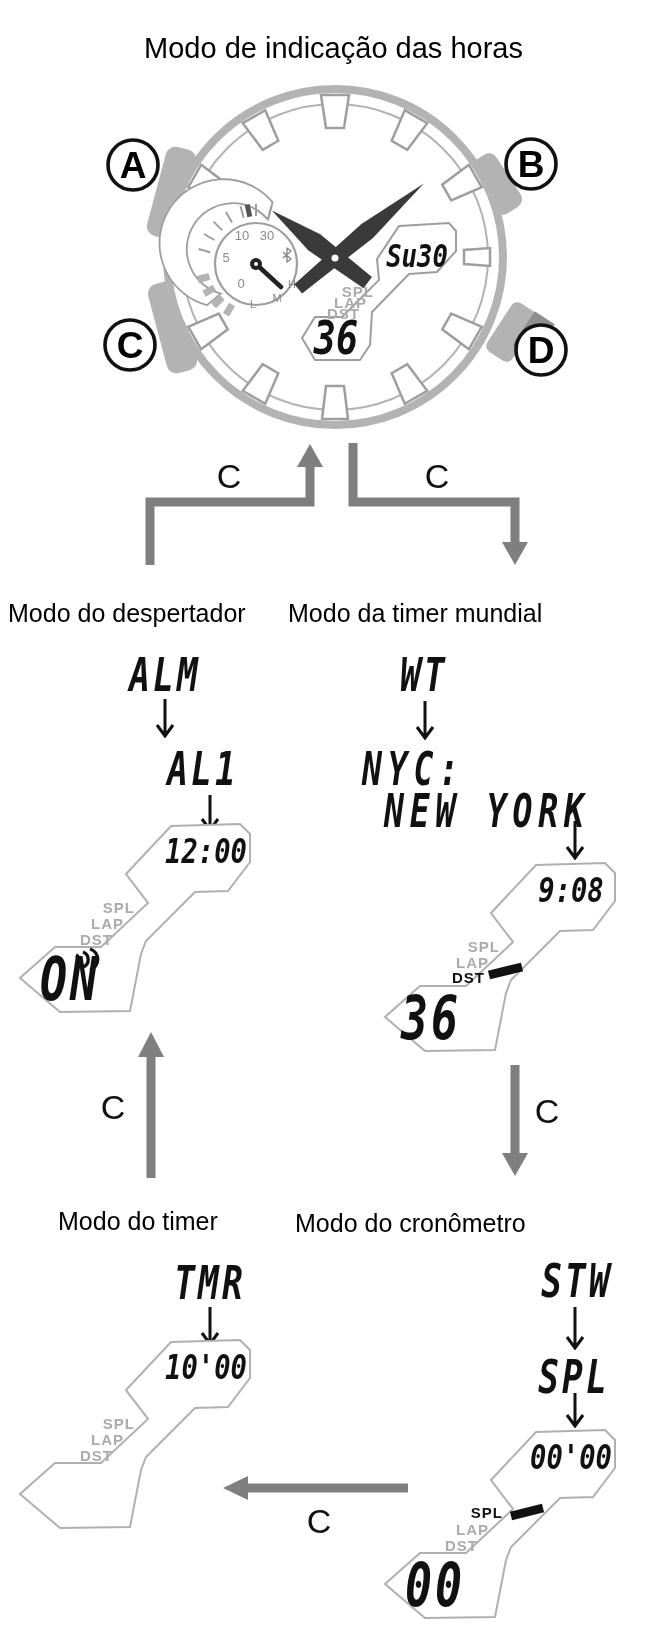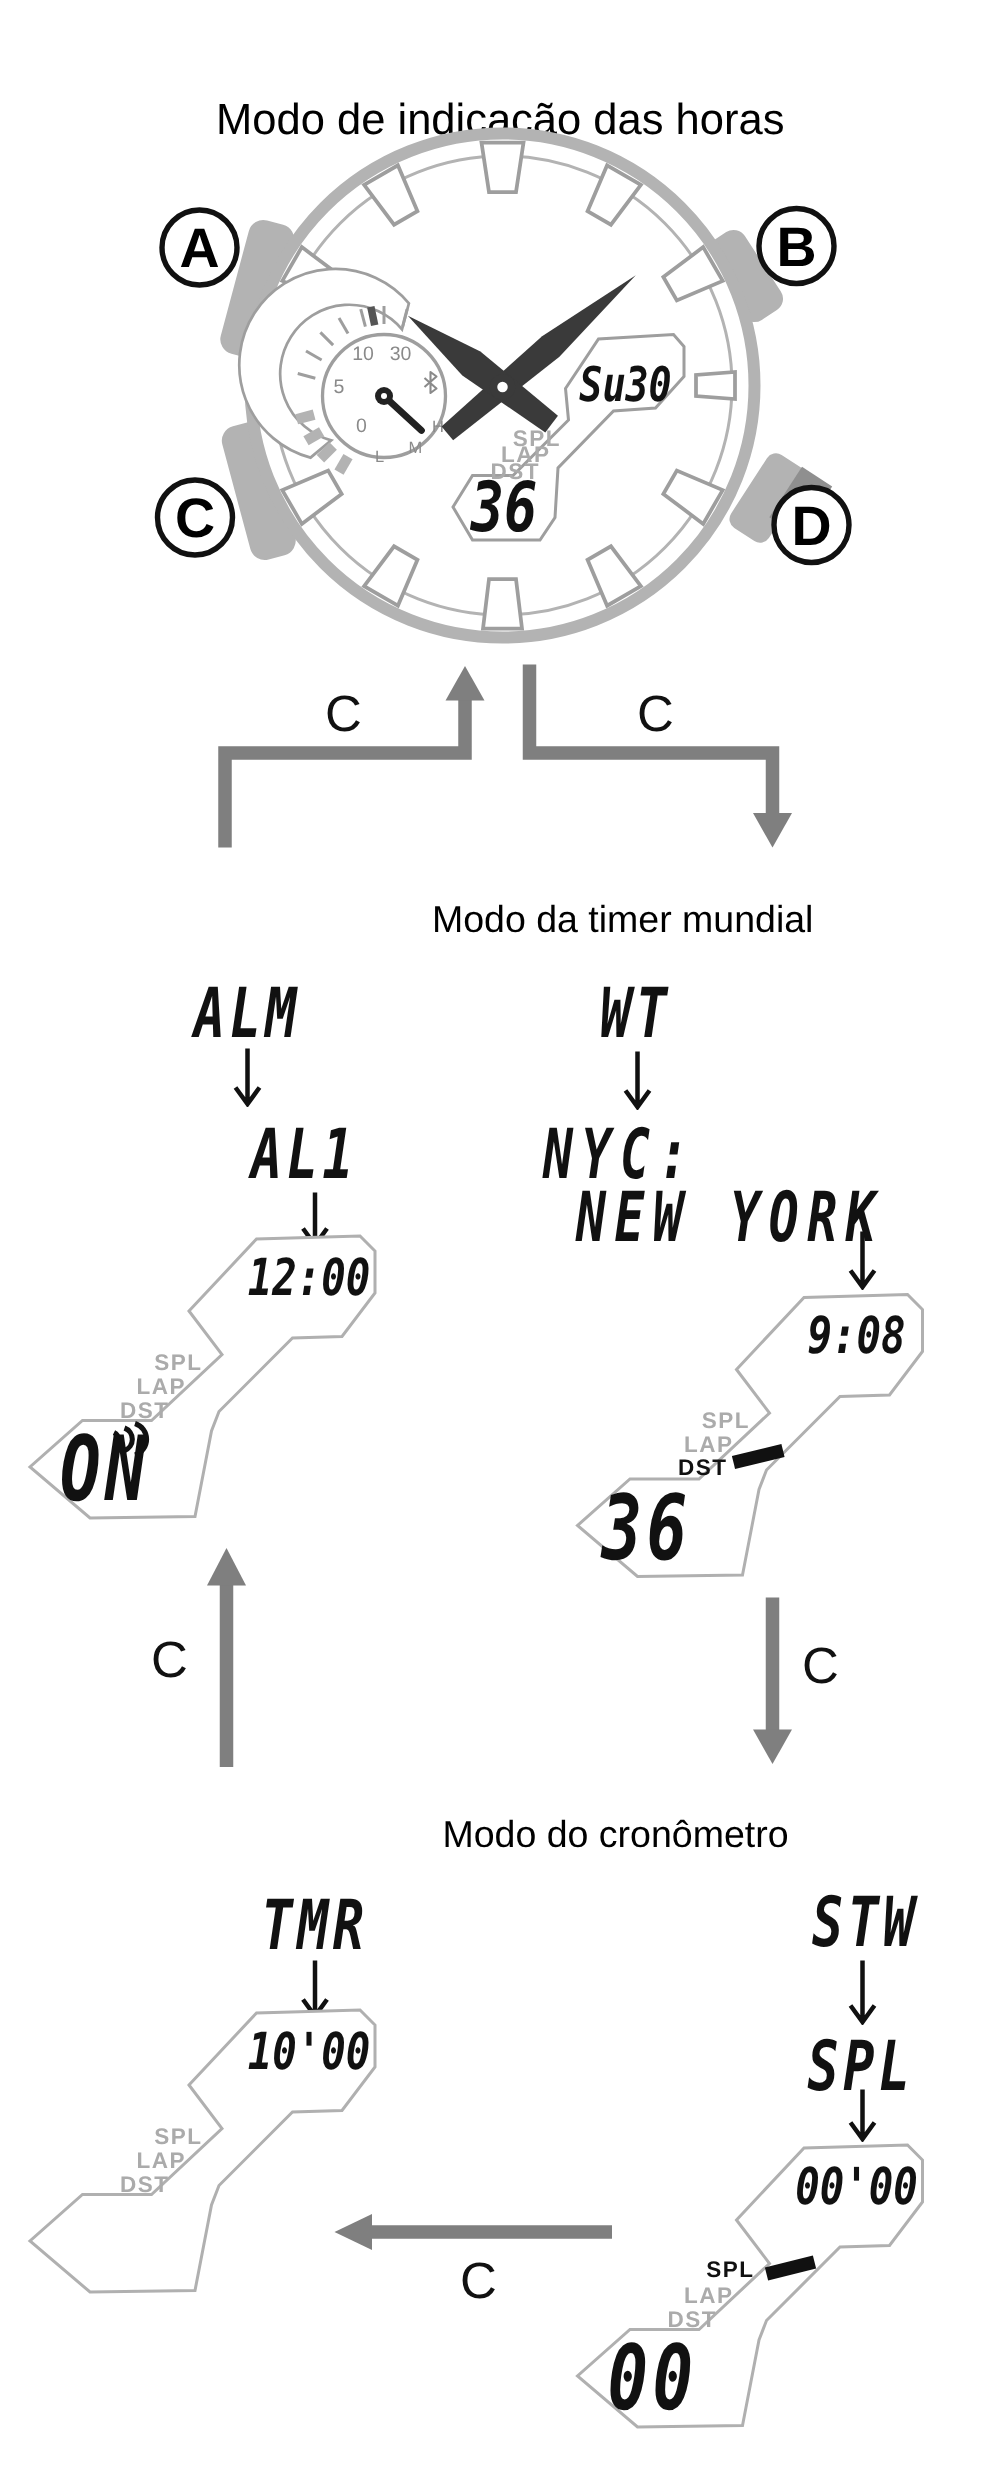--- a/index.html
+++ b/index.html
@@ -1,19 +1,19 @@
 <!DOCTYPE html>
 <html><head>
 <meta charset="utf-8">
 <style>
   html,body{margin:0;padding:0;background:#fff;}
   .page{position:relative;width:667px;height:1648px;background:#fff;overflow:hidden;
         font-family:"Liberation Sans", sans-serif;color:#000;}
   .abs{position:absolute;}
-  .title{left:0;top:32px;width:667px;text-align:center;font-size:29px;font-weight:500;letter-spacing:0px;margin-top:32px;}
+  .title{left:0;top:32px;width:667px;text-align:center;font-size:29px;font-weight:500;letter-spacing:0px;}
   .heading{font-size:25px;font-weight:500;white-space:nowrap;}
   .c-label{font-size:34px;font-weight:400;color:#111;transform:translateX(-50%);}
   
   .lcd{font-family:"DejaVu Sans Mono", monospace;font-weight:bold;font-style:italic;
        color:#111;white-space:pre;}
   .lcd-step{font-size:46px;letter-spacing:4px;transform:translateX(-50%) scaleX(.75);}
   .lcd-left{font-size:46px;letter-spacing:8px;transform:scaleX(.72);transform-origin:left center;}
   svg text{font-family:"Liberation Sans", sans-serif;}
   svg text.lcdt{font-family:"DejaVu Sans Mono", monospace;font-weight:bold;font-style:italic;fill:#111;}
   svg text.ind{font-family:"Liberation Sans", sans-serif;font-weight:bold;fill:#ababab;
@@ -157,21 +157,23 @@
     <line x1="188" y1="14" x2="26" y2="14" stroke="#7f7f7f" stroke-width="9"></line>
     <polygon points="3,14 28,2 28,26" fill="#7f7f7f"></polygon>
   </svg>
 
   <div class="abs c-label" style="left:229px;top:457px;">C</div>
   <div class="abs c-label" style="left:437px;top:457px;">C</div>
   <div class="abs c-label" style="left:113px;top:1088px;">C</div>
   <div class="abs c-label" style="left:547px;top:1092px;">C</div>
   <div class="abs c-label" style="left:319px;top:1502px;">C</div>
 
+  <div class="abs heading" style="left:8px;top:599px;">Modo do despertador</div>
   <div class="abs heading" style="left:288px;top:599px;">Modo da timer mundial</div>
+  <div class="abs heading" style="left:58px;top:1207px;">Modo do timer</div>
   <div class="abs heading" style="left:295px;top:1209px;">Modo do cronômetro</div>
 
   <div class="abs lcd lcd-step" style="left:165px;top:648px;">ALM</div>
   <div class="abs lcd lcd-step" style="left:203px;top:742px;">AL1</div>
   <div class="abs lcd lcd-step" style="left:424px;top:648px;">WT</div>
   <div class="abs lcd lcd-left" style="left:362px;top:742px;">NYC:</div>
   <div class="abs lcd lcd-left" style="left:384px;top:784px;">NEW YORK</div>
   <div class="abs lcd lcd-step" style="left:210px;top:1256px;">TMR</div>
   <div class="abs lcd lcd-step" style="left:577px;top:1254px;">STW</div>
   <div class="abs lcd lcd-step" style="left:574px;top:1350px;">SPL</div>

